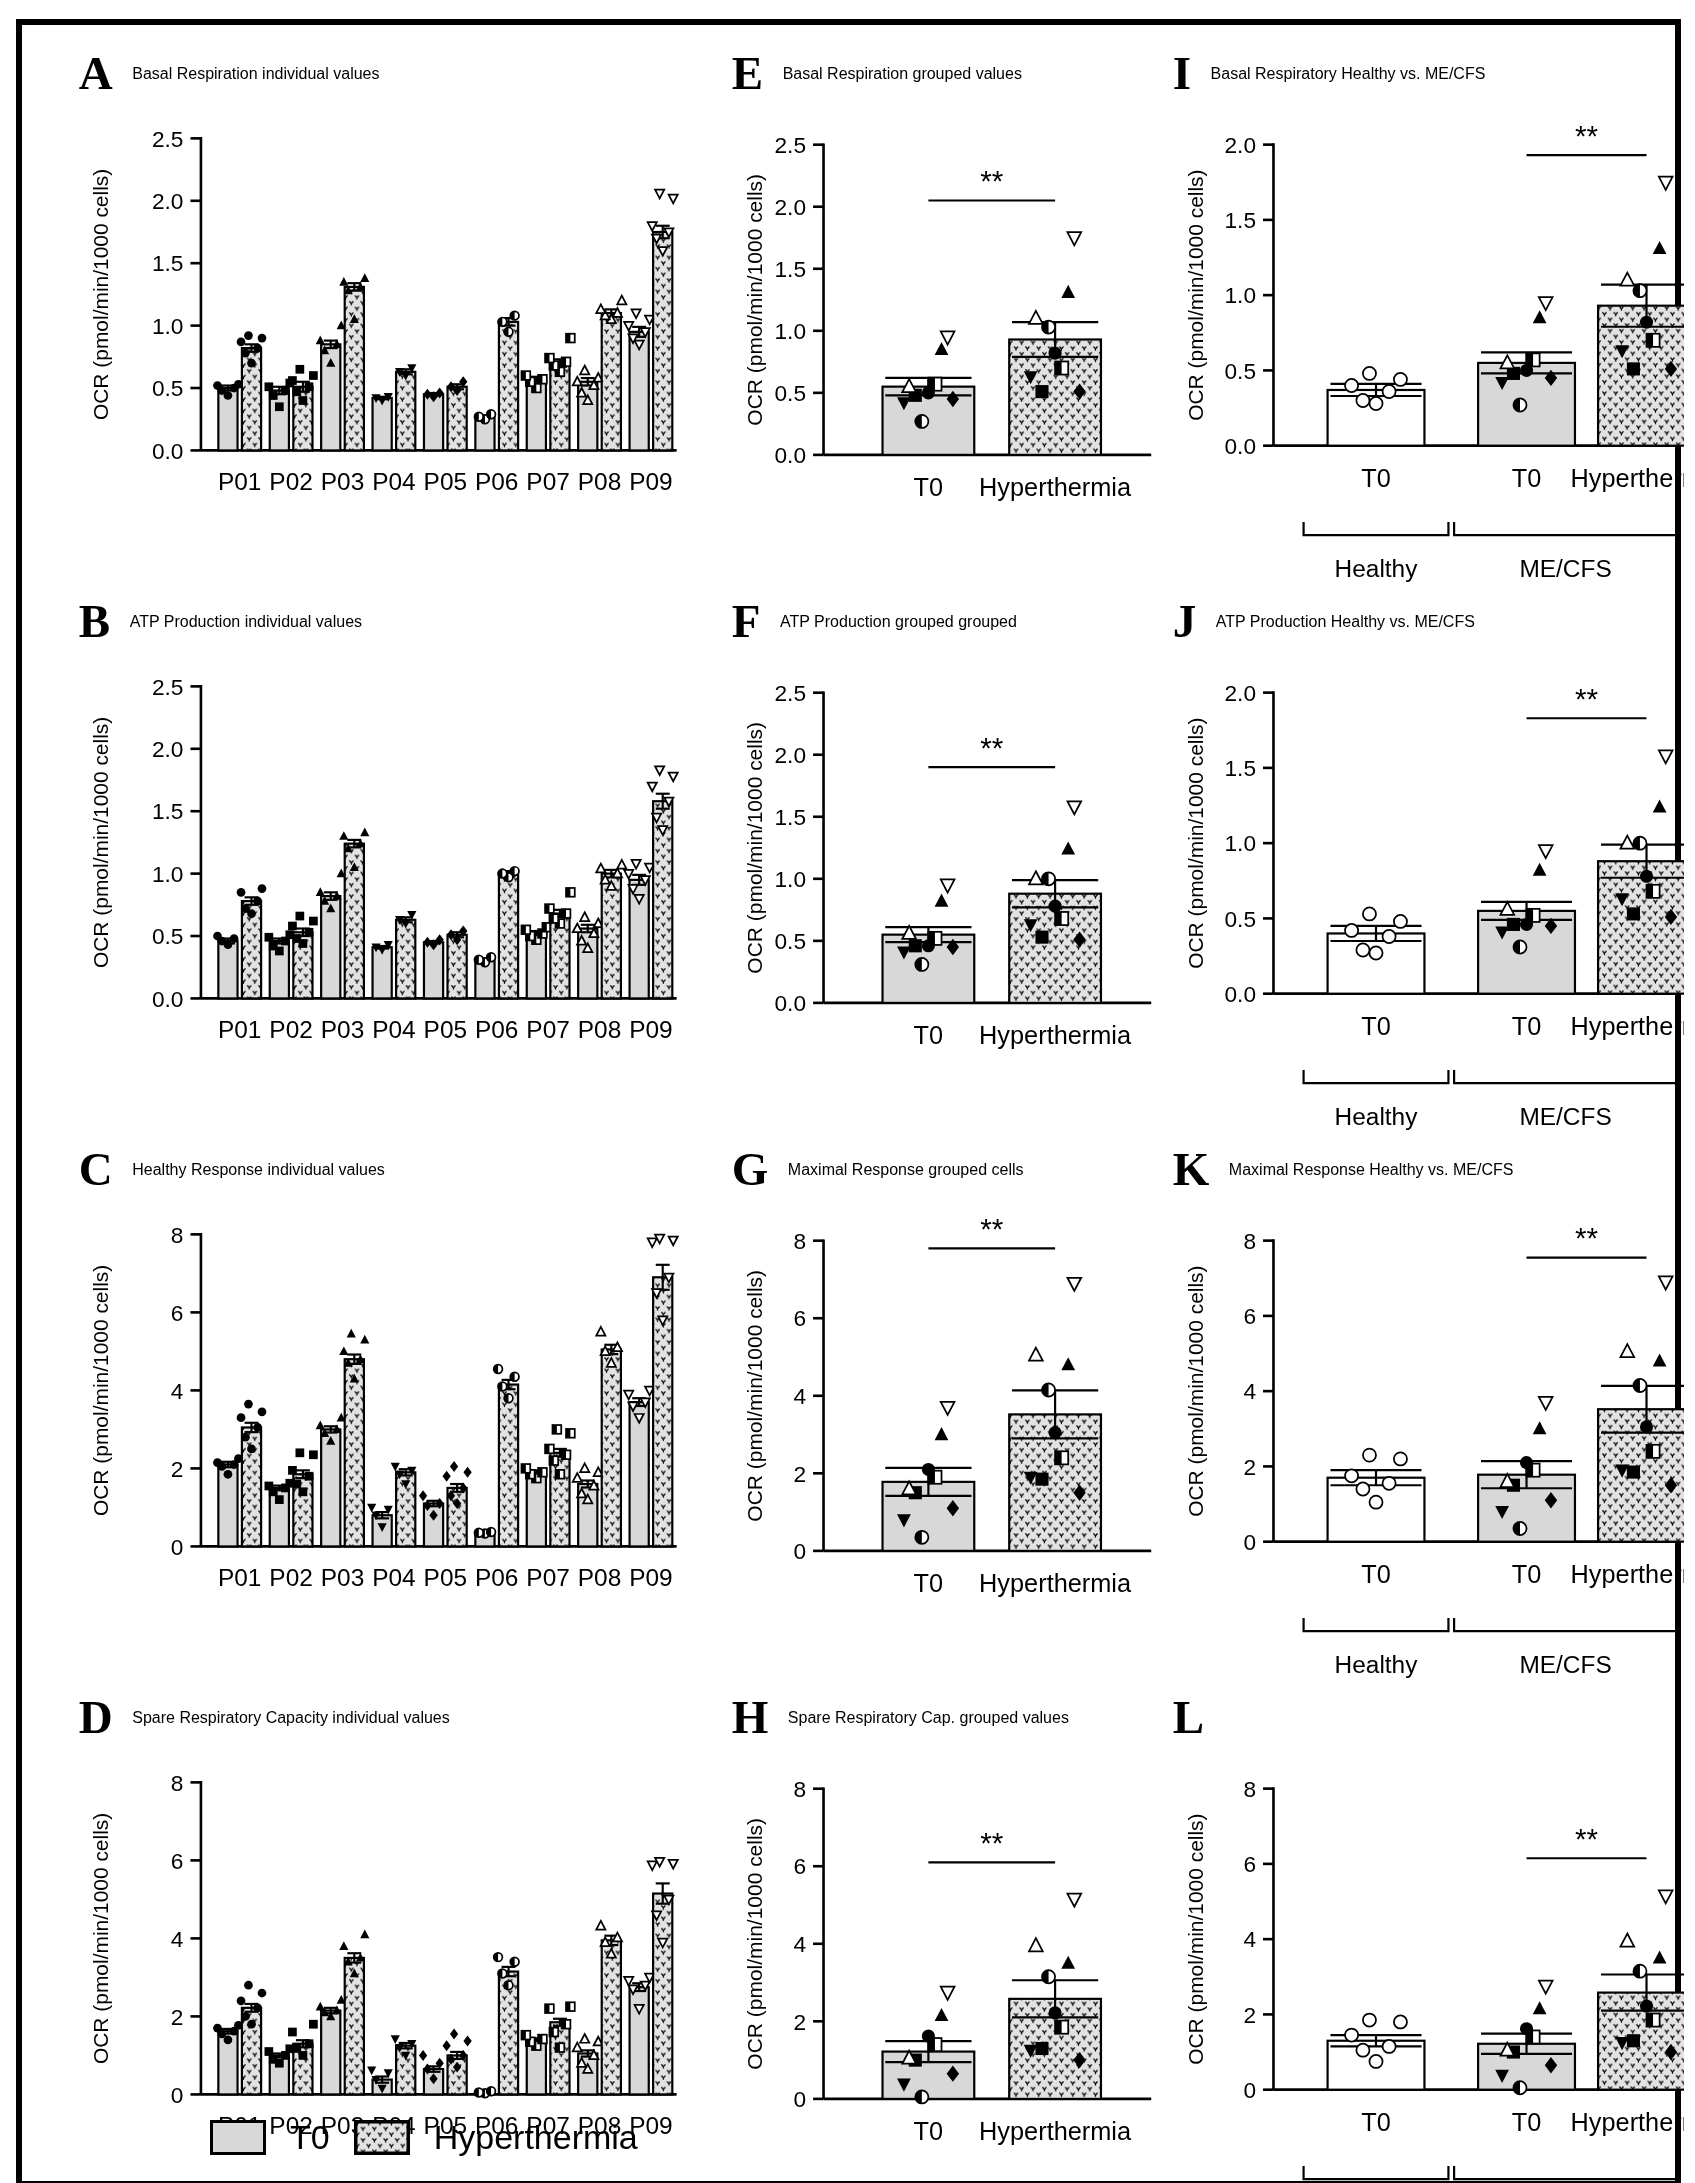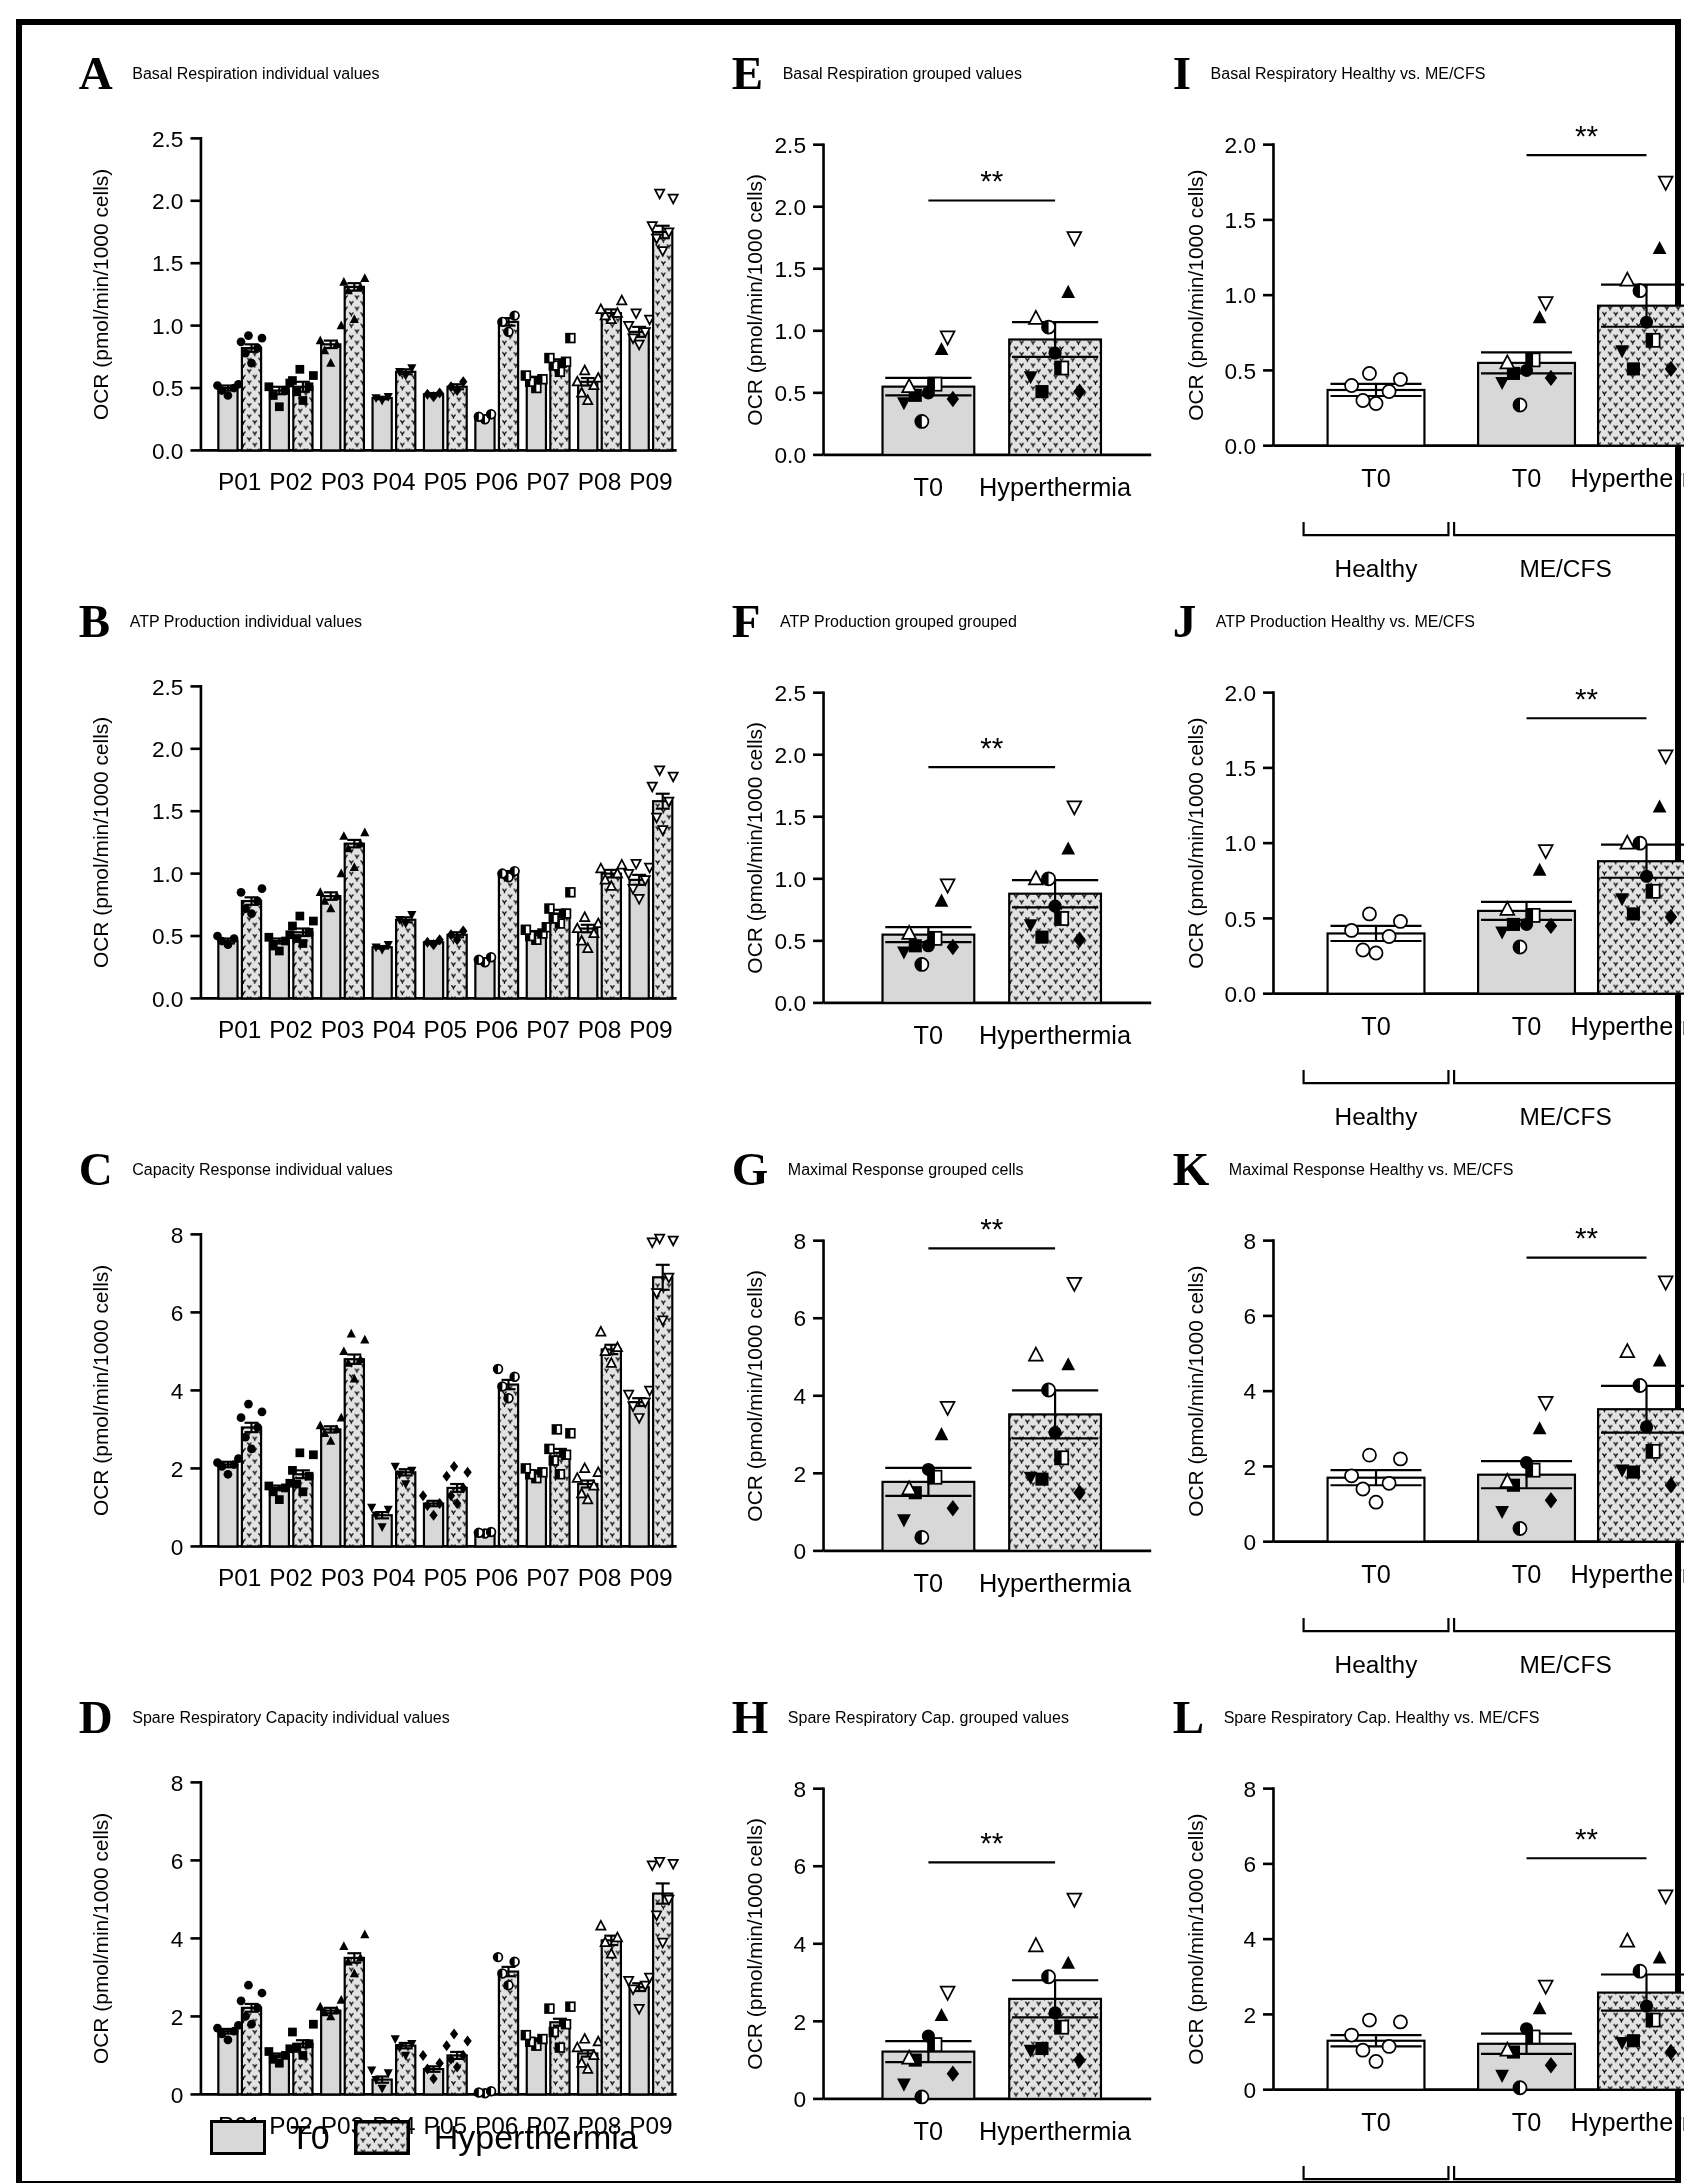--- a/index.html
+++ b/index.html
@@ -754,21 +754,21 @@
         <path d="M 319 965 L 319 995 L 651 995 L 651 965" stroke="#000000" stroke-width="5" fill="none"></path>
         <text x="485" y="1090" font-size="56" text-anchor="middle" fill="#000000" font-family="&quot;Liberation Sans&quot;,sans-serif">Healthy</text>
         <path d="M 664 965 L 664 995 L 1175 995 L 1175 965" stroke="#000000" stroke-width="5" fill="none"></path>
         <text x="919.5" y="1090" font-size="56" text-anchor="middle" fill="#000000" font-family="&quot;Liberation Sans&quot;,sans-serif">ME/CFS</text>
       </svg>
   </div>
 
   <div class="panel" style="left:70px;top:1146px;width:620px;">
     <div class="panel-head">
       <span class="letter">C</span>
-      <span class="ptitle">Capacity Response individual values</span>
+      <span class="ptitle">Healthy Response individual values</span>
     </div>
     <svg width="611" height="437" viewBox="0 0 1400 1000">
         <defs>
           <pattern id="ptC" patternUnits="userSpaceOnUse" width="26" height="26">
             <rect width="26" height="26" fill="#e2e2e2"></rect>
             <g transform="translate(3,3)">
               <path d="M0,0 L4.5,5.5 L9,0" stroke="#000000" stroke-width="3" fill="none"></path>
               <rect x="3.2" y="5" width="2.6" height="4.5" fill="#000000"></rect>
             </g>
             <g transform="translate(16,16)">
@@ -1412,21 +1412,20 @@
         <path d="M 716 442.1875 L 731.75 472.1875 L 700.25 472.1875 Z" fill="#fff" stroke="#000000" stroke-width="4"></path>
         <path d="M 804 370.18749999999994 L 819.75 340.18749999999994 L 788.25 340.18749999999994 Z" fill="#fff" stroke="#000000" stroke-width="4"></path>
         <text x="760" y="905" font-size="58" text-anchor="middle" fill="#000000" font-family="&quot;Liberation Sans&quot;,sans-serif">Hyperthermia</text>
         <line x1="470" y1="268.625" x2="760" y2="268.625" stroke="#000000" stroke-width="5"></line>
         <text x="615" y="246.625" font-size="68" text-anchor="middle" fill="#000000" font-family="&quot;Liberation Sans&quot;,sans-serif">**</text>
       </svg>
   </div>
   <div class="panel" style="left:1164px;top:1694px;width:520px;">
     <div class="panel-head">
       <span class="letter">L</span>
-      <span class="ptitle">Spare Respiratory Cap. Healthy vs. ME/CFS</span>
     </div>
     <svg width="520" height="541" viewBox="0 0 1190 1240">
         <defs>
           <pattern id="ptL" patternUnits="userSpaceOnUse" width="26" height="26">
             <rect width="26" height="26" fill="#e2e2e2"></rect>
             <g transform="translate(3,3)">
               <path d="M0,0 L4.5,5.5 L9,0" stroke="#000000" stroke-width="3" fill="none"></path>
               <rect x="3.2" y="5" width="2.6" height="4.5" fill="#000000"></rect>
             </g>
             <g transform="translate(16,16)">

